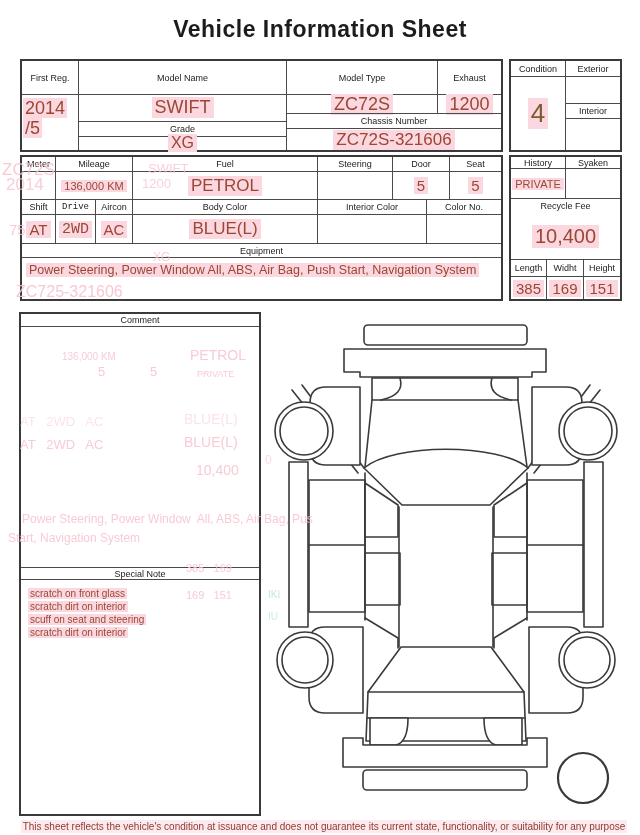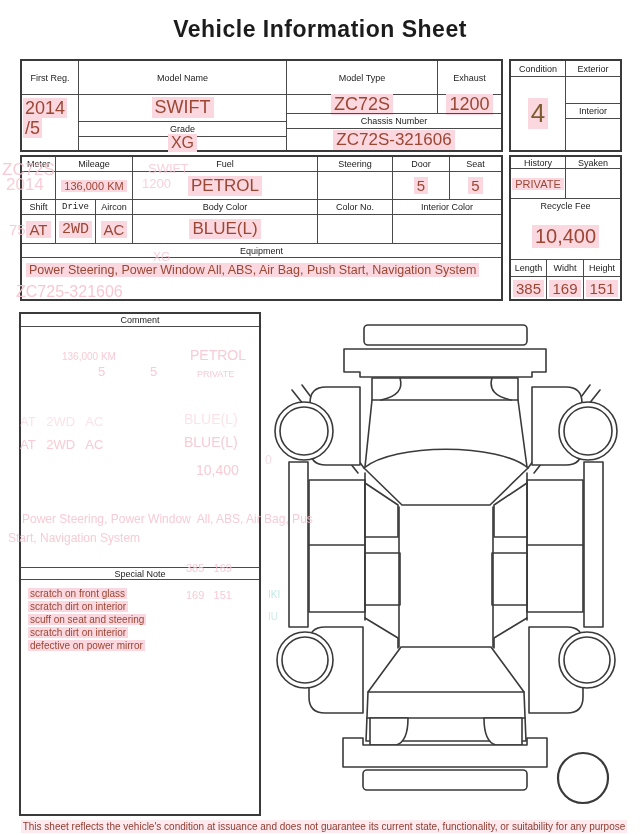--- a/index.html
+++ b/index.html
@@ -193,26 +193,26 @@
           <div class="vc grow">
               <span class="val fs15 hl">AC</span>
             </div>
         </div>
         <div class="col bl" style="width:185px;">
           <div class="hd h15 bb">Body Color</div>
           <div class="vc grow">
               <span class="val fs17 hl">BLUE(L)</span>
             </div>
         </div>
+        <div class="col bl grow">
+          <div class="hd h15 bb">Interior Color</div>
+          <div class="vc grow"></div>
+        </div>
         <div class="col bl" style="width:75px;">
           <div class="hd h15 bb">Color No.</div>
-          <div class="vc grow"></div>
-        </div>
-        <div class="col bl grow">
-          <div class="hd h15 bb">Interior Color</div>
           <div class="vc grow"></div>
         </div>
       </div>
       <div class="hd h15 bt bb">Equipment</div>
       <div class="grow equip-val"><span class="hl">Power Steering, Power Window  All, ABS, Air Bag, Push Start, Navigation System</span></div>
     </div>
 
     <div class="box col" style="left:509px; top:155px; width:113px; height:146px;">
       <div class="row h42 bb">
         <div class="col" style="width:54px;">
@@ -254,21 +254,20 @@
 
     <div class="box col" style="left:19px; top:312px; width:242px; height:504px;">
       <div class="hd h13 bb">Comment</div>
       <div class="h240"></div>
       <div class="hd h13 bt bb">Special Note</div>
       <div class="notes grow">
         <div class="note"><span class="hl">scratch on front glass</span></div>
         <div class="note"><span class="hl">scratch dirt on interior</span></div>
         <div class="note"><span class="hl">scuff on seat and steering</span></div>
         <div class="note"><span class="hl">scratch dirt on interior</span></div>
-        <div class="note"><span class="hl">defective on power mirror</span></div>
       </div>
     </div>
 
     <div class="footer"><span class="hl">This sheet reflects the vehicle's condition at issuance and does not guarantee its current state, functionality, or suitability for any purpose</span></div>
   </div>
 
   <svg class="car" width="360" height="495" viewBox="0 0 360 495" fill="#ffffff" stroke="#3a3a3a" stroke-width="1.6" stroke-linejoin="round" stroke-linecap="round">
 
     <rect x="24" y="147" width="19" height="165"></rect>
     <rect x="319" y="147" width="19" height="165"></rect>

